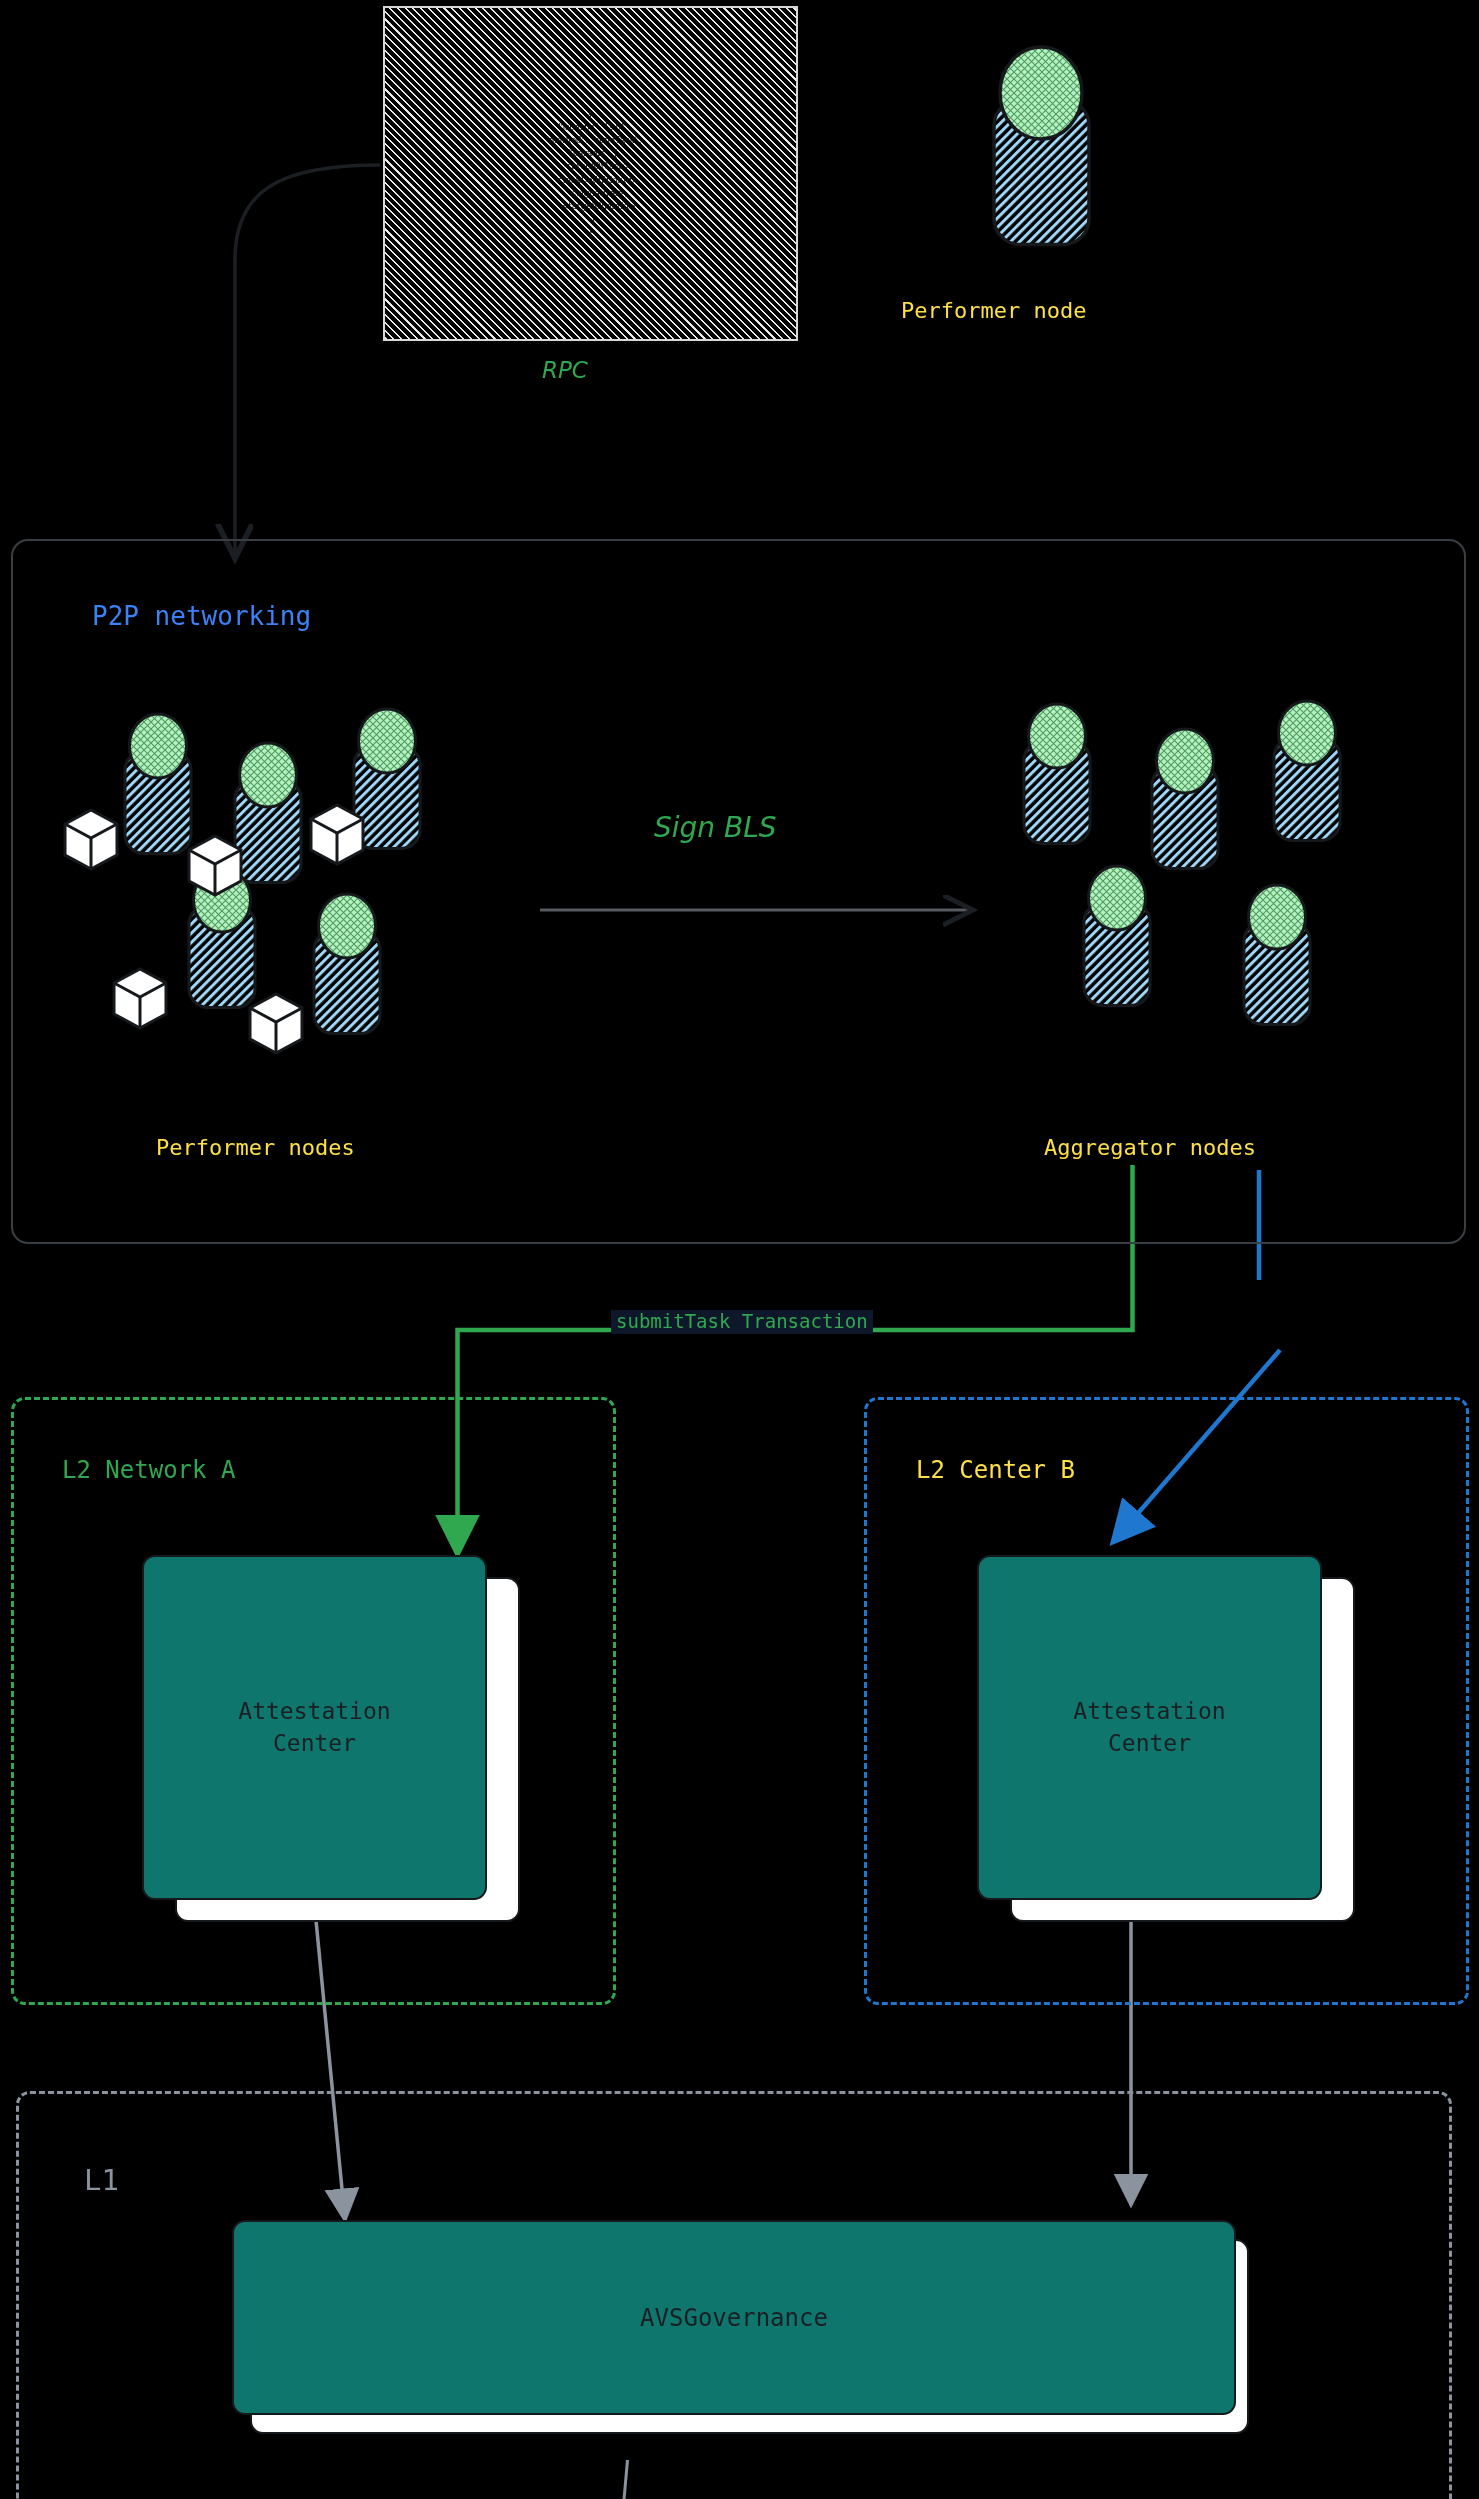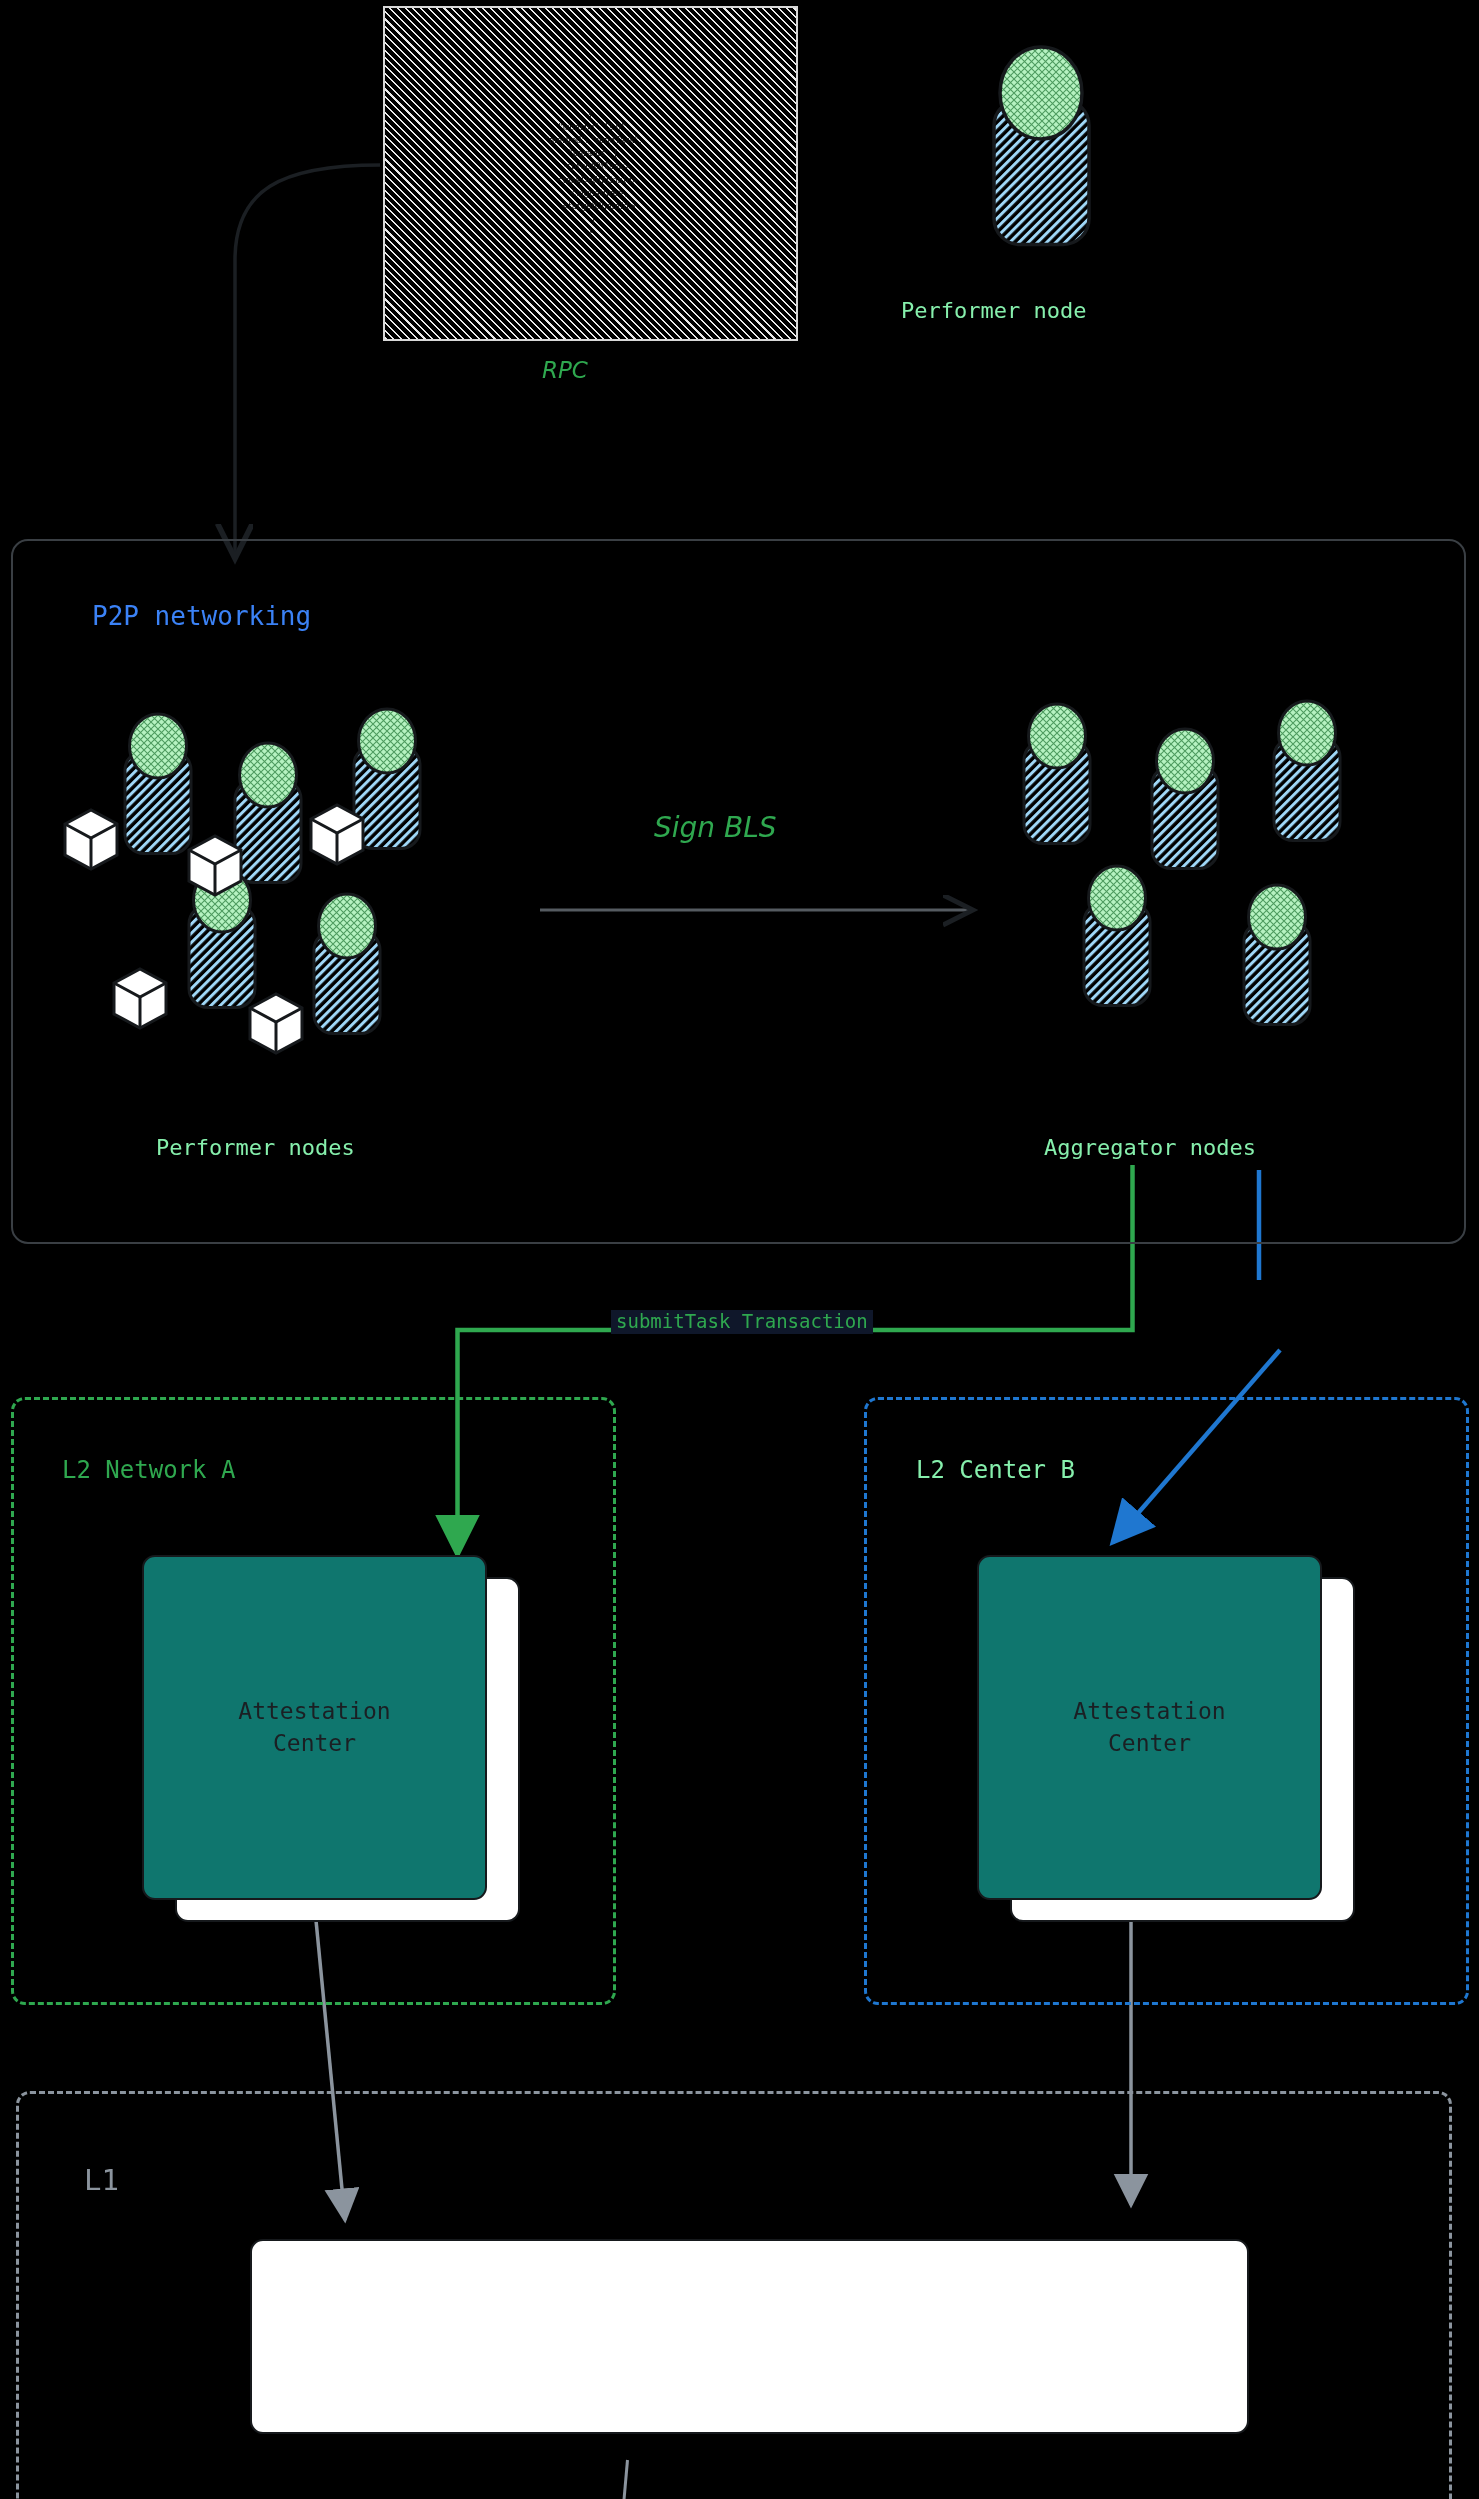--- a/index.html
+++ b/index.html
@@ -5,21 +5,21 @@
   html,body{margin:0;padding:0;background:#000;}
   body{
     width:1480px;height:2907px;position:relative;overflow:hidden;
     font-family:"DejaVu Sans Mono",monospace;
   }
   .stage{position:absolute;inset:0;}
   .abs{position:absolute;}
 
   
   .lbl{position:absolute;white-space:pre;line-height:1.25;}
-  .lbl-blue{color:#86efac;}
+  .lbl-blue{color:#fde047;}
   .lbl-green{color:#2fa84f;}
   .lbl-grey{color:#8b949e;}
 
   .hand{font-family:"DejaVu Sans",sans-serif;font-weight:400;font-style:italic;}
 
   
   .group{position:absolute;box-sizing:border-box;border-radius:14px;}
   .g-p2p{border:2px solid #3a3f44;border-radius:17px;}
   .g-l2a{border:3px dashed #2fa84f;}
   .g-l2b{border:3px dashed #1f77d0;}
@@ -210,20 +210,23 @@
     <div>
       <div>Attestation</div>
       <div>Center</div>
     </div>
   </div>
 
   <div class="group g-l1" style="left:16px;top:2091px;width:1436px;height:810px;"></div>
   <div class="lbl lbl-grey" style="left:84px;top:2162px;font-size:29px;">L1</div>
 
   <div class="card-shadow" style="left:250px;top:2239px;width:999px;height:195px;"></div>
+  <div class="card" style="left:232px;top:2220px;width:1004px;height:195px;font-size:24px;">
+    <span>AVSGovernance</span>
+  </div>
 
   <div class="lbl lbl-grey" style="left:631px;top:2477px;font-size:18px;line-height:1.45;">
     
     
   </div>
 
 </div>
 
 
 </body></html>

